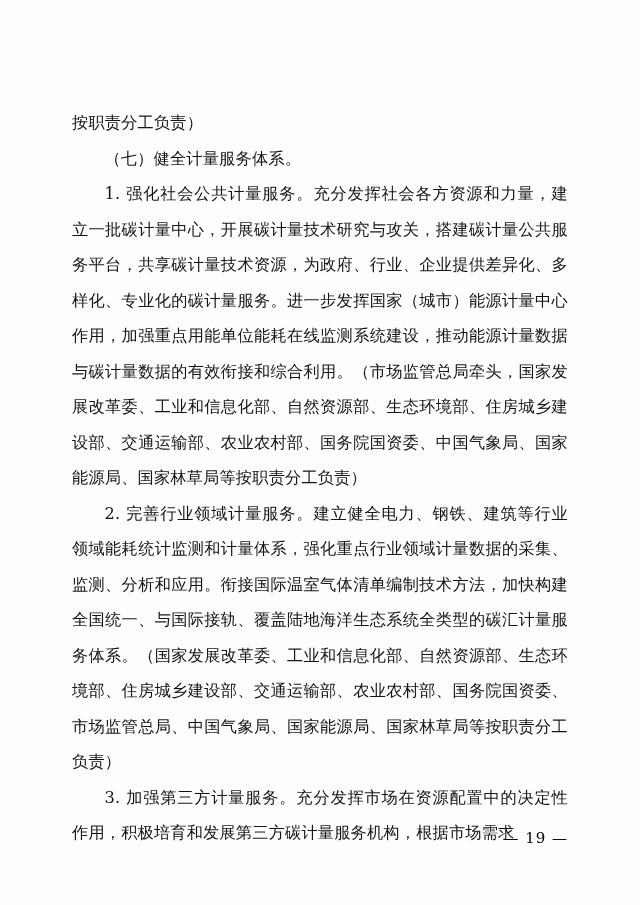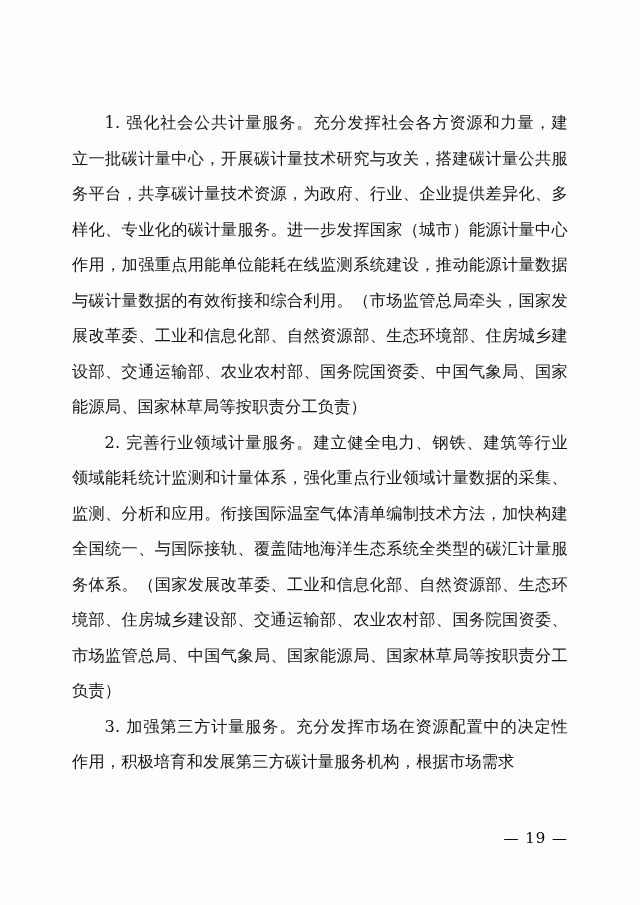--- a/index.html
+++ b/index.html
@@ -45,18 +45,20 @@
     letter-spacing: 1px;
     color: #000000;
     font-family: "DejaVu Serif", "Liberation Serif", serif;
   }
 </style>
 </head>
 <body>
 
 <div class="page">
   <div class="doc-body">
+    <p class="para">按职责分工负责）</p>
+    <p class="para para-indent">（七）健全计量服务体系。</p>
     <p class="para para-indent">1. 强化社会公共计量服务。充分发挥社会各方资源和力量，建立一批碳计量中心，开展碳计量技术研究与攻关，搭建碳计量公共服务平台，共享碳计量技术资源，为政府、行业、企业提供差异化、多样化、专业化的碳计量服务。进一步发挥国家（城市）能源计量中心作用，加强重点用能单位能耗在线监测系统建设，推动能源计量数据与碳计量数据的有效衔接和综合利用。（市场监管总局牵头，国家发展改革委、工业和信息化部、自然资源部、生态环境部、住房城乡建设部、交通运输部、农业农村部、国务院国资委、中国气象局、国家能源局、国家林草局等按职责分工负责）</p>
     <p class="para para-indent">2. 完善行业领域计量服务。建立健全电力、钢铁、建筑等行业领域能耗统计监测和计量体系，强化重点行业领域计量数据的采集、监测、分析和应用。衔接国际温室气体清单编制技术方法，加快构建全国统一、与国际接轨、覆盖陆地海洋生态系统全类型的碳汇计量服务体系。（国家发展改革委、工业和信息化部、自然资源部、生态环境部、住房城乡建设部、交通运输部、农业农村部、国务院国资委、市场监管总局、中国气象局、国家能源局、国家林草局等按职责分工负责）</p>
     <p class="para para-indent">3. 加强第三方计量服务。充分发挥市场在资源配置中的决定性作用，积极培育和发展第三方碳计量服务机构，根据市场需求</p>
   </div>
   <div class="page-number">— 19 —</div>
 </div>
 
 </body></html>

